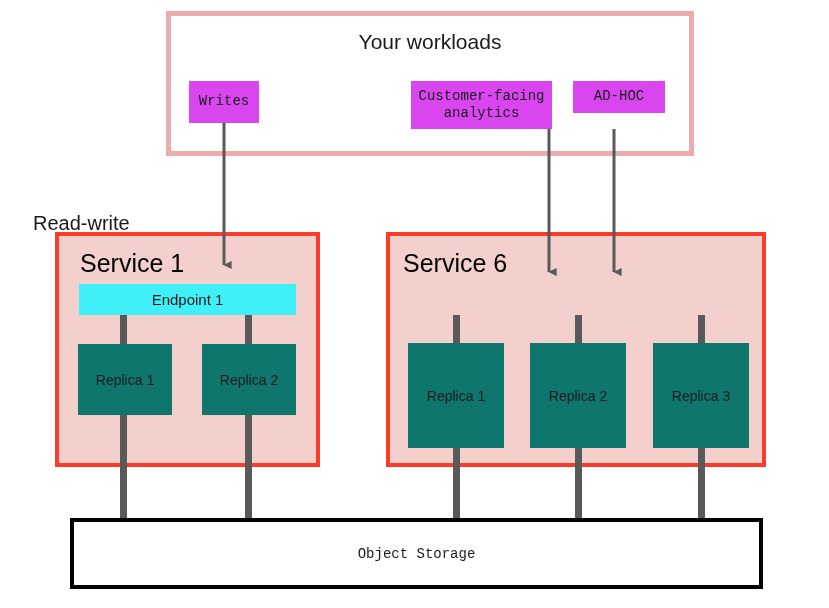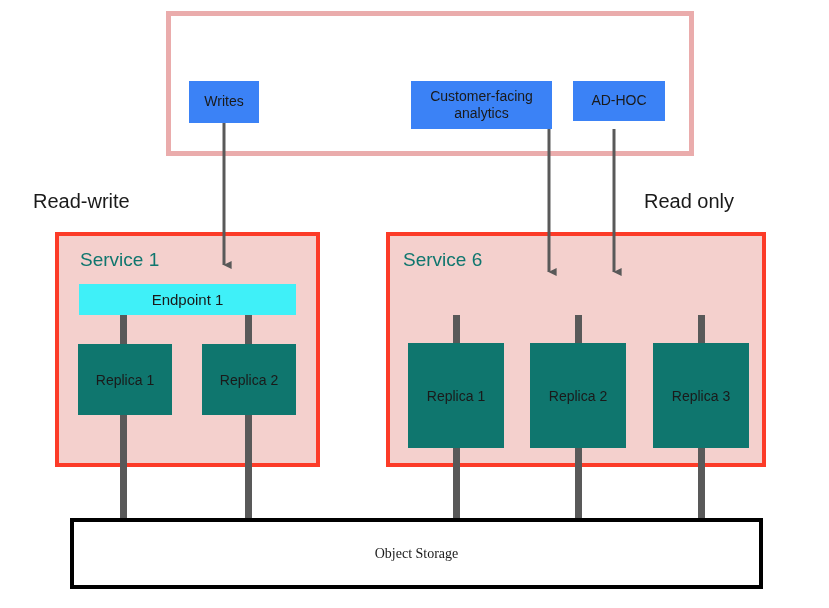--- a/index.html
+++ b/index.html
@@ -31,53 +31,54 @@
     left: 166px; top: 30px;
     width: 528px;
     text-align: center;
     font-size: 21px;
     color: #1a1a1a;
     font-family: "Liberation Sans", sans-serif;
   }
 
   
   .chip {
-    background: #3b82f6;
+    background: #d946ef;
     color: #1a1a1a;
     font-size: 14px;
     display: flex;
     align-items: center;
     justify-content: center;
     text-align: center;
     line-height: 1.25;
-    font-family: Liberation Sans, sans-serif;
+    font-family: Liberation Mono, monospace;
   }
   .chip-writes  { left: 189px; top: 81px; width: 70px;  height: 42px; }
   .chip-cfa     { left: 411px; top: 81px; width: 141px; height: 48px; }
-  .chip-adhoc   { left: 573px; top: 81px; width: 92px;  height: 40px; }
+  .chip-adhoc   { left: 573px; top: 81px; width: 92px;  height: 32px; }
 
   
   .annot {
     font-size: 20px;
     color: #1a1a1a;
     white-space: nowrap;
+    margin-top: 22px;
   }
   .annot-rw { left: 33px;  top: 190px; }
   .annot-ro { left: 644px; top: 190px; }
 
   
   .service-box {
     border: 4px solid #fc3b28;
     background: #f4d0cd;
   }
   .service-1 { left: 55px;  top: 232px; width: 265px; height: 235px; }
   .service-2 { left: 386px; top: 232px; width: 380px; height: 235px; }
   .service-title {
-    font-size: 19px;
-    color: #0f766e;
+    font-size: 25px;
+    color: #000000;
     white-space: nowrap;
   }
   .service-1-title { left: 80px;  top: 249px; }
   .service-2-title { left: 403px; top: 249px; }
 
   
   .endpoint {
     background: #3ff0f8;
     color: #1a1a1a;
     font-size: 15px;
@@ -109,48 +110,48 @@
   .object-storage {
     left: 70px; top: 518px;
     width: 693px; height: 71px;
     border: 4px solid #000000;
     background: #ffffff;
     display: flex;
     align-items: center;
     justify-content: center;
     font-size: 14px;
     color: #1a1a1a;
-    font-family: Liberation Serif, serif;
+    font-family: Liberation Mono, monospace;
   }
 
   
   .conn {
     background: #595959;
     width: 7px;
   }
 
   
   .arrow-layer {
     left: 0; top: 0; width: 829px; height: 608px;
     pointer-events: none;
   }
 </style>
 </head>
 <body>
 
 <div id="canvas">
 
   <div class="abs workloads-box"></div>
+  <div class="abs workloads-title">Your workloads</div>
 
   <div class="abs chip chip-writes">Writes</div>
   <div class="abs chip chip-cfa">Customer-facing analytics</div>
   <div class="abs chip chip-adhoc">AD-HOC</div>
 
   <div class="abs annot annot-rw">Read-write</div>
-  <div class="abs annot annot-ro">Read only</div>
 
   <div class="abs conn" style="left:120px; top:415px; height:105px;"></div>
   <div class="abs conn" style="left:245px; top:415px; height:105px;"></div>
 
   <div class="abs conn" style="left:453px; top:448px; height:72px;"></div>
   <div class="abs conn" style="left:575px; top:448px; height:72px;"></div>
   <div class="abs conn" style="left:698px; top:448px; height:72px;"></div>
 
   <div class="abs service-box service-1"></div>
   <div class="abs service-title service-1-title">Service 1</div>

